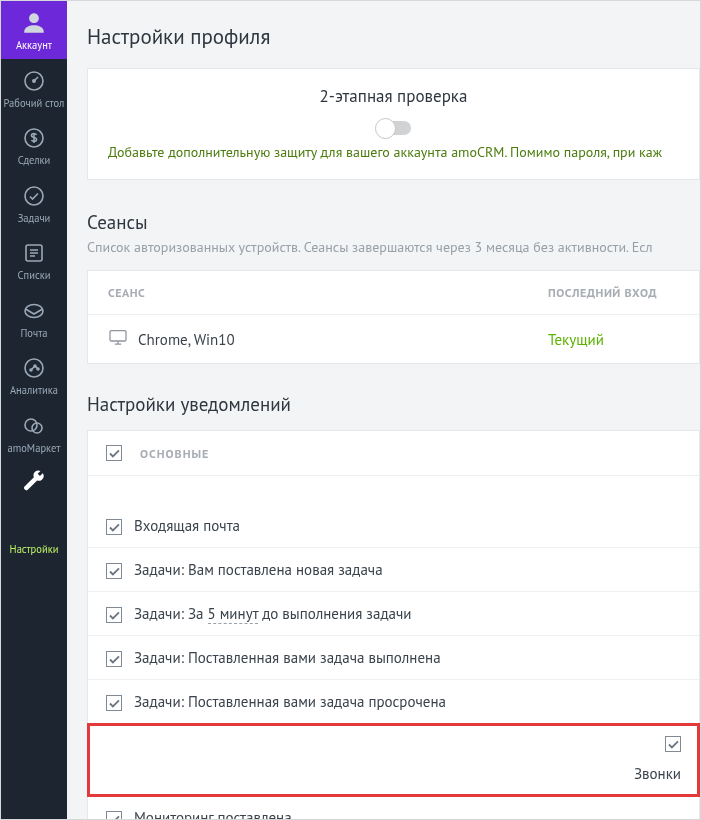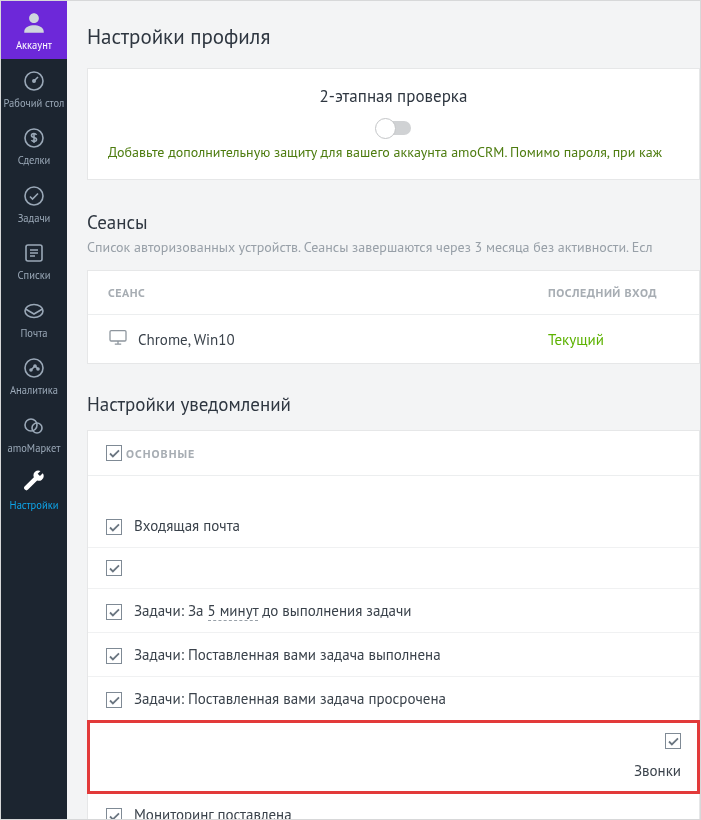--- a/index.html
+++ b/index.html
@@ -22,21 +22,21 @@
   .side-item {
     display: flex;
     flex-direction: column;
     align-items: center;
     justify-content: center;
     padding: 8px 0 7px;
     cursor: pointer;
     color: #9aa8b7;
   }
   .side-item.active { background: #6d28d9; color: #fff; }
-  .side-item.active-light { color: #0ea5e9; }
+  .side-item.active-light { color: #bef264; gap: 44px; }
   .side-item .icon { width: 28px; height: 28px; display:flex; align-items:center; justify-content:center; }
   .side-item .label { font-size: 10.5px; margin-top: 3px; text-align:center; line-height:1.1; }
   .main {
     flex: 1;
     padding: 22px 0 4px 20px;
     overflow: hidden;
     color: #2e3640;
   }
   h1.page-title {
     font-weight: 400;
@@ -65,21 +65,21 @@
   .section-sub { font-size: 14px; color:#98a0a8; margin-top:4px; margin-bottom:14px; white-space:nowrap; }
   .sessions-table { background:#fff; border:1px solid #e6e7e8; }
   .t-head { display:flex; padding: 14px 20px; color:#a7adb3; font-size:12px; letter-spacing:0.5px; font-weight:600; border-bottom:1px solid #eceeef; }
   .t-row { display:flex; padding: 14px 20px; align-items:center; font-size:15px; color:#3a424b; }
   .col-session { flex: 0 0 440px; display:flex; align-items:center; gap:10px; }
   .col-last { flex:1; }
   .current { color:#5cb200; }
   .notif-section { margin-top: 28px; }
   .notif-card { background:#fff; border:1px solid #e6e7e8; margin-top:14px; }
   .group-head {
-    display:flex; align-items:center; gap:4px; padding: 14px 18px; border-bottom:1px solid #eceeef;
+    display:flex; align-items:center; gap:18px; padding: 14px 18px; border-bottom:1px solid #eceeef;
     font-size:12px; letter-spacing:1px; color:#a7adb3; font-weight:700;
   }
   .chk {
     width:16px; height:16px; border:1.5px solid #7f8a95; background:#fff; display:inline-flex;
     align-items:center; justify-content:center; flex-shrink:0; cursor:pointer;
   }
   .chk svg { display:block; }
   .notif-row {
     display:flex; align-items:flex-end; gap:12px; padding: 12px 18px; border-bottom:1px solid #f0f1f2;
     font-size:15px; color:#3a424b;
@@ -232,20 +232,21 @@
               </svg>
             </span>
             <span class="txt">Входящая почта</span>
           </div>
           <div class="notif-row">
             <span class="chk">
               <svg width="11" height="9" viewBox="0 0 12 10" stroke="#6a7580" stroke-width="2" fill="none">
                 <path d="M1 5l3.2 3.2L11 1.5"></path>
               </svg>
             </span>
+            <span class="txt">Задачи: Вам поставлена новая задача</span>
           </div>
           <div class="notif-row">
             <span class="chk">
               <svg width="11" height="9" viewBox="0 0 12 10" stroke="#6a7580" stroke-width="2" fill="none">
                 <path d="M1 5l3.2 3.2L11 1.5"></path>
               </svg>
             </span>
             <span class="txt">Задачи: За <span class="dotted">5 минут</span> до выполнения задачи</span>
           </div>
           <div class="notif-row">

